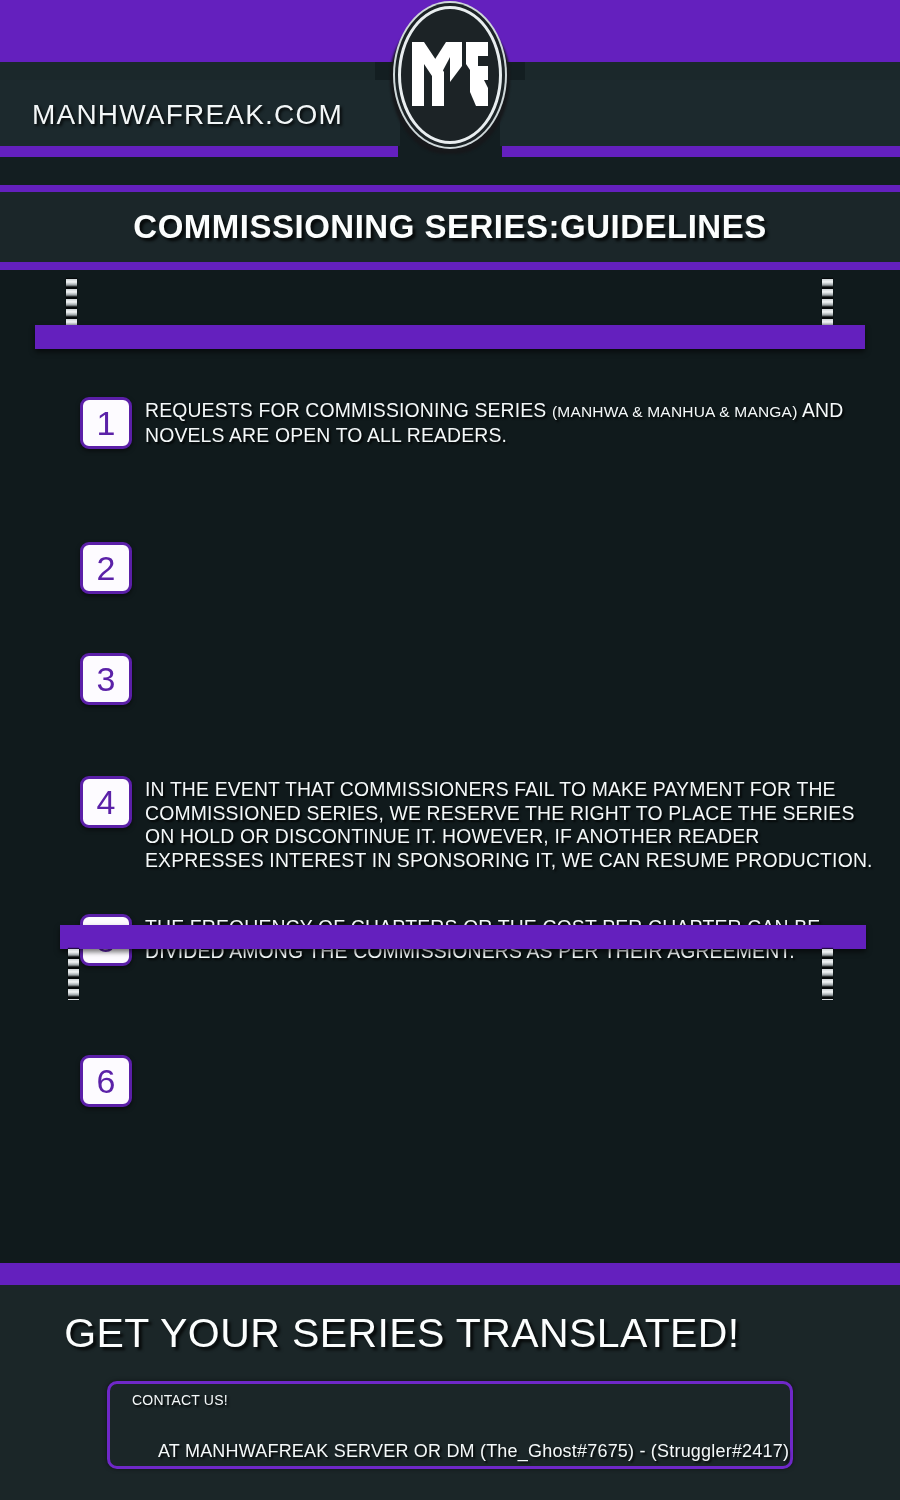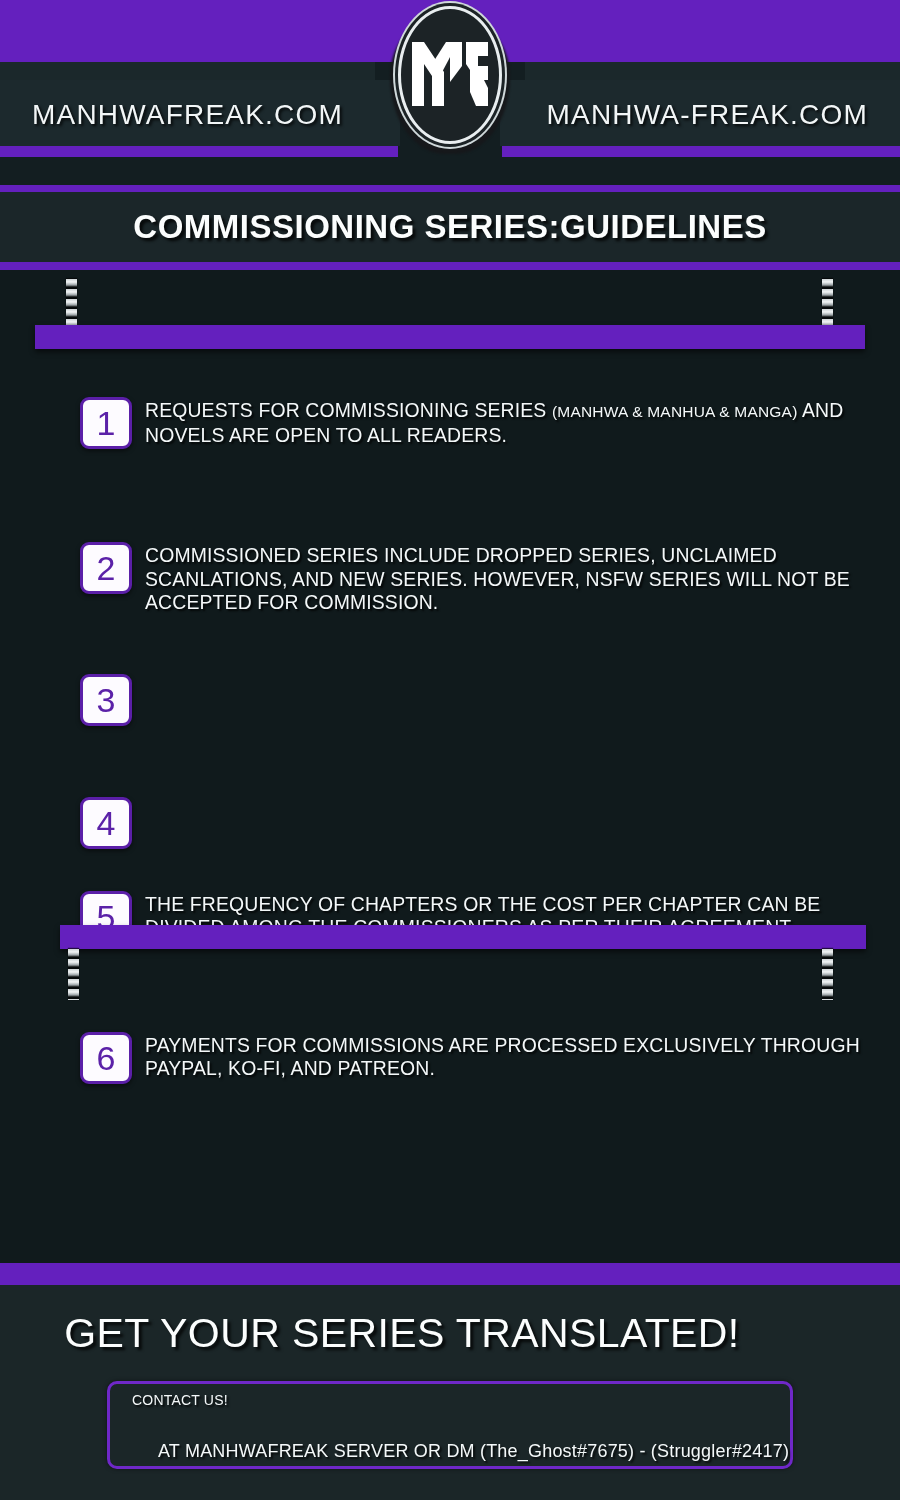--- a/index.html
+++ b/index.html
@@ -179,21 +179,20 @@
   <div class="hdr-purple-top"></div>
   <div class="hdr-dark-under"></div>
   <div class="ribbon-step-l"></div>
   <div class="ribbon-step-r"></div>
   <div class="ribbon-l"></div>
   <div class="ribbon-r"></div>
   <div class="ribbon-ul-l"></div>
   <div class="ribbon-ul-r"></div>
 
   <div class="hdr-site left">MANHWAFREAK.COM</div>
-  <div class="hdr-site right">MANHWA-FREAK.COM</div>
 
   <div class="logo-wrap">
     <div class="logo-shadow"></div>
     <div class="logo-oval"></div>
     <svg class="logo-mark" viewBox="0 0 80 84">
       <path d="M2 10 L14 10 L34 40 L34 74 L22 74 L22 44 L14 32 L14 74 L2 74 Z" fill="#ffffff"></path>
       <path d="M40 10 L52 10 L52 34 L40 50 Z" fill="#ffffff"></path>
       <path d="M36 10 L48 10 L30 44 L22 32 Z" fill="#ffffff"></path>
       <path d="M56 10 L78 10 L78 24 L68 24 L68 34 L78 34 L78 48 L60 48 L60 38 L56 32 Z" fill="#ffffff"></path>
       <path d="M60 44 L72 44 L78 56 L78 74 L66 74 L60 60 Z" fill="#ffffff"></path>
@@ -212,39 +211,38 @@
 
   <div class="list">
 
     <div class="item" style="margin-top:0px">
       <div class="numbox">1</div>
       <div class="itxt"><span>REQUESTS FOR COMMISSIONING SERIES </span><span class="small">(MANHWA &amp; MANHUA &amp; MANGA)</span><span> AND NOVELS ARE OPEN TO ALL READERS.</span></div>
     </div>
 
     <div class="item" style="margin-top:91px">
       <div class="numbox">2</div>
-      <div class="itxt">COMMISSIONED SERIES INCLUDE DROPPED SERIES, UNCLAIMED SCANLATIONS, AND NEW SERIES. HOWEVER, NSFW SERIES WILL NOT BE ACCEPTED FOR COMMISSION.</div>
     </div>
 
     <div class="item" style="margin-top:57px">
       <div class="numbox">3</div>
     </div>
 
     <div class="item" style="margin-top:69px">
       <div class="numbox">4</div>
+      <div class="itxt">IN THE EVENT THAT COMMISSIONERS FAIL TO MAKE PAYMENT FOR THE COMMISSIONED SERIES, WE RESERVE THE RIGHT TO PLACE THE SERIES ON HOLD OR DISCONTINUE IT. HOWEVER, IF ANOTHER READER EXPRESSES INTEREST IN SPONSORING IT, WE CAN RESUME PRODUCTION.</div>
     </div>
 
     <div class="item" style="margin-top:40px">
       <div class="numbox">5</div>
       <div class="itxt">THE FREQUENCY OF CHAPTERS OR THE COST PER CHAPTER CAN BE DIVIDED AMONG THE COMMISSIONERS AS PER THEIR AGREEMENT.</div>
     </div>
 
     <div class="item" style="margin-top:87px">
       <div class="numbox">6</div>
-      <div class="itxt">PAYMENTS FOR COMMISSIONS ARE PROCESSED EXCLUSIVELY THROUGH PAYPAL, KO-FI, AND PATREON.</div>
     </div>
 
   </div>
 
   <div class="bar bottom"></div>
   <div class="chain b-l"></div>
   <div class="chain b-r"></div>
 </div>
 
 <div class="bot-divider"></div>

